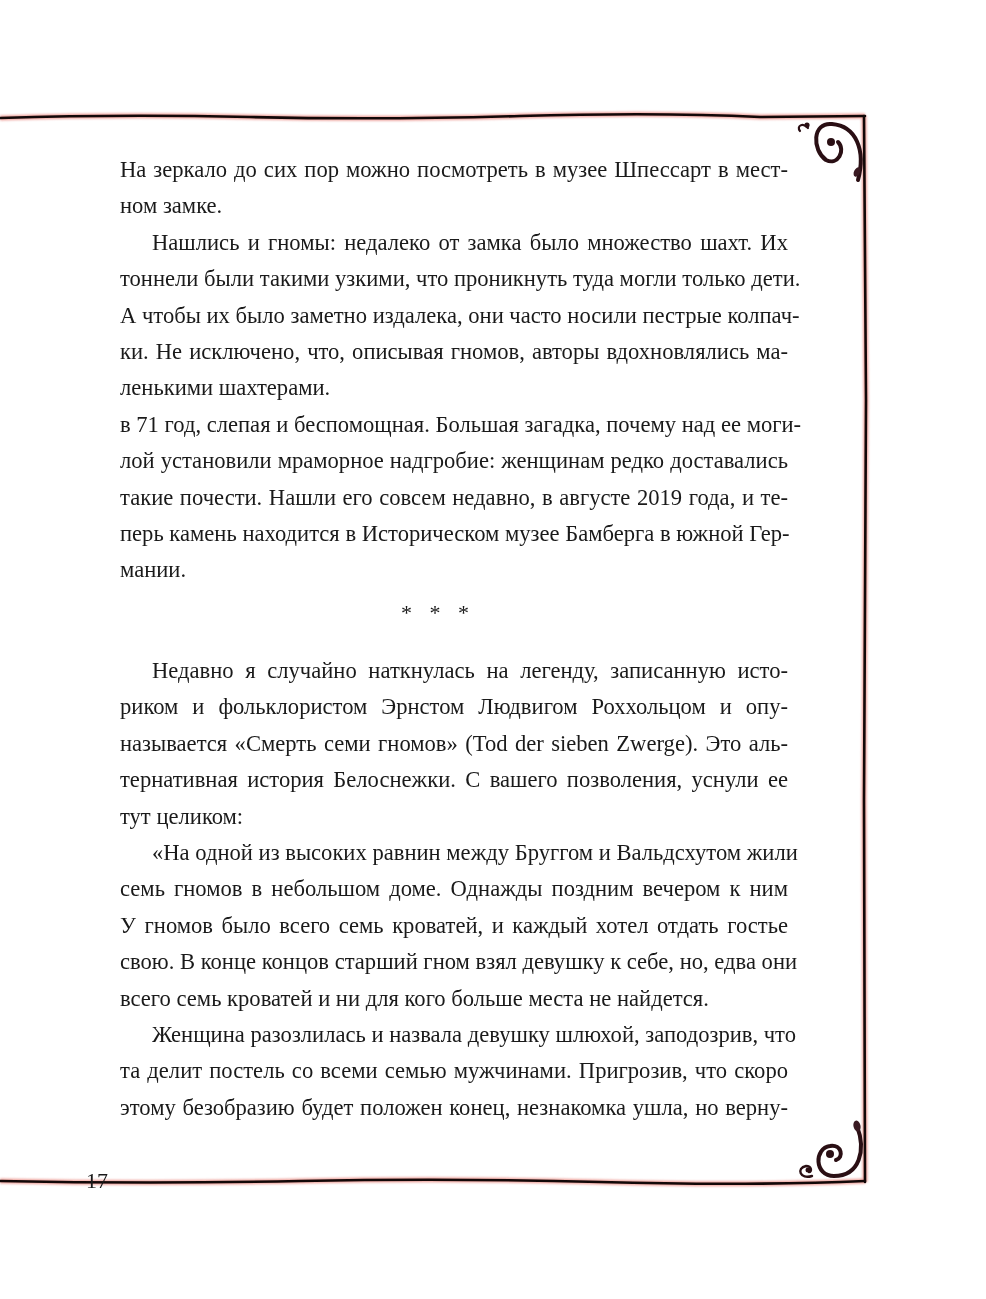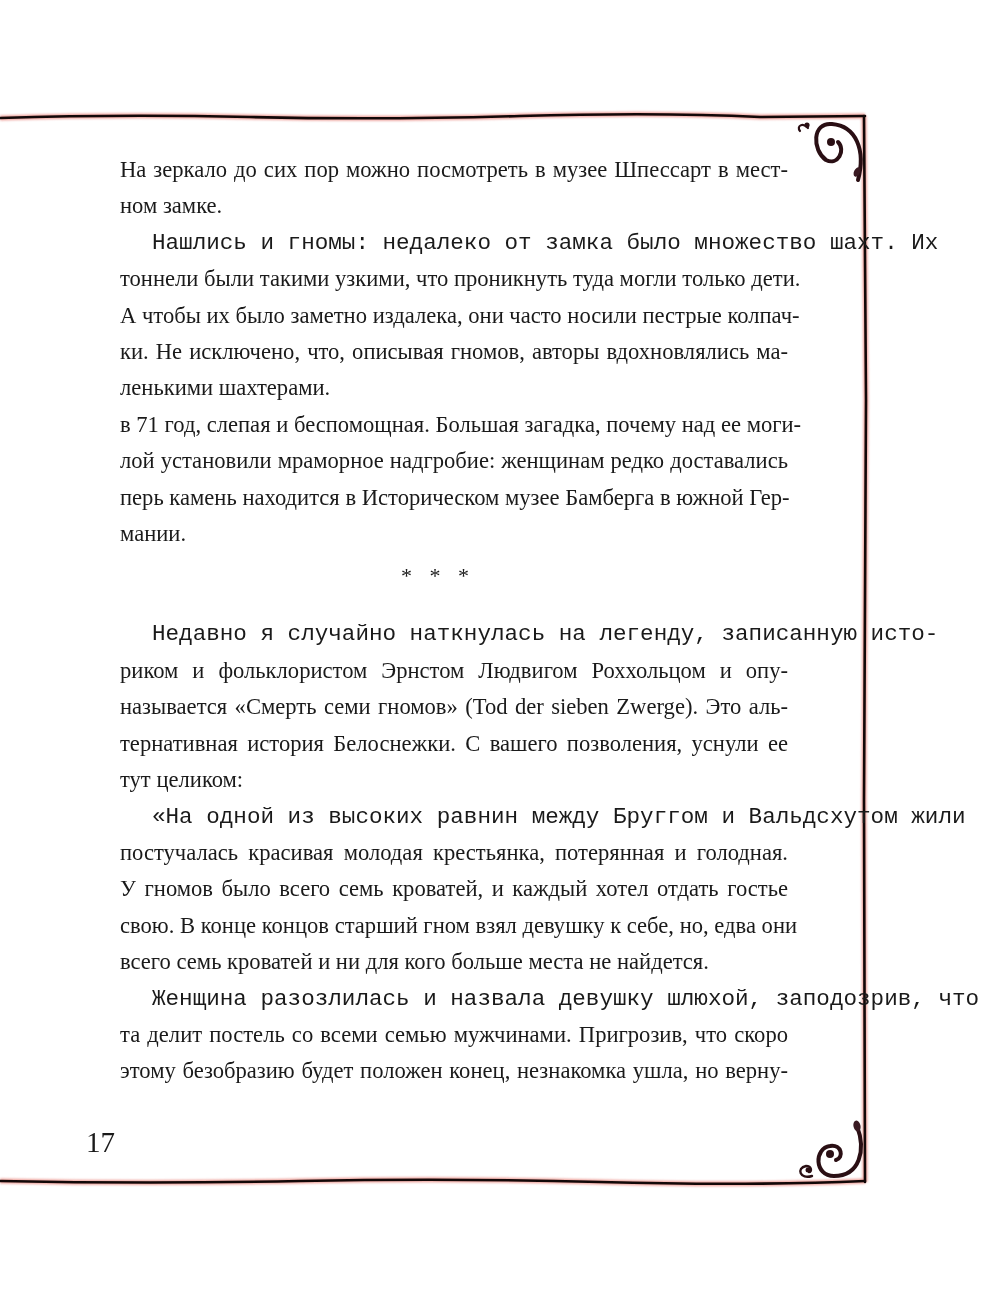--- a/index.html
+++ b/index.html
@@ -3,23 +3,23 @@
 <meta charset="utf-8">
 <style>
   html, body { margin:0; padding:0; background:#ffffff; }
   body { width:986px; height:1299px; position:relative; overflow:hidden;
          font-family:"Liberation Serif","DejaVu Serif",serif; color:#1a1a1a; }
   .frame { position:absolute; left:0; top:0; width:986px; height:1299px; pointer-events:none; }
   .text-block { position:absolute; left:88px; top:152px; width:700px; }
   .para { margin:0; font-size:22.6px; line-height:36.4px; text-align:justify; text-indent:0; }
   .line { display:block; text-align:justify; text-align-last:justify; white-space:nowrap;margin-left:32px; }
   .line.last { text-align-last:left; }
-  .line.ind { padding-left:32px;font-family:Liberation Mono, monospace; }
+  .line.ind { padding-left:32px; }
   .separator { text-align:center; font-size:22px; letter-spacing:6px; margin:6px 0 22px 0; line-height:36px; }
-  .page-number { position:absolute; left:86px; top:1126px; font-size:29px; }
+  .page-number { position:absolute; left:86px; top:1168px; font-size:22px; }
 </style>
 </head>
 <body>
 
 <svg class="frame" viewBox="0 0 986 1299" xmlns="http://www.w3.org/2000/svg">
   <defs>
     <filter id="glow" x="-5%" y="-5%" width="110%" height="110%">
       <feGaussianBlur stdDeviation="1.2"></feGaussianBlur>
     </filter>
   </defs>
@@ -64,37 +64,38 @@
     <span class="line ind">Нашлись и гномы: недалеко от замка было множество шахт. Их</span>
     <span class="line">тоннели были такими узкими, что проникнуть туда могли только дети.</span>
     <span class="line">А чтобы их было заметно издалека, они часто носили пестрые колпач-</span>
     <span class="line">ки. Не исключено, что, описывая гномов, авторы вдохновлялись ма-</span>
     <span class="line last">ленькими шахтерами.</span>
   </p>
 
   <p class="para">
     <span class="line">в 71 год, слепая и беспомощная. Большая загадка, почему над ее моги-</span>
     <span class="line">лой установили мраморное надгробие: женщинам редко доставались</span>
+    <span class="line">такие почести. Нашли его совсем недавно, в августе 2019 года, и те-</span>
     <span class="line">перь камень находится в Историческом музее Бамберга в южной Гер-</span>
     <span class="line last">мании.</span>
   </p>
 
   <div class="separator">* * *</div>
 
   <p class="para">
     <span class="line ind">Недавно я случайно наткнулась на легенду, записанную исто-</span>
     <span class="line">риком и фольклористом Эрнстом Людвигом Роххольцом и опу-</span>
     <span class="line">называется «Смерть семи гномов» (Tod der sieben Zwerge). Это аль-</span>
     <span class="line">тернативная история Белоснежки. С вашего позволения, уснули ее</span>
     <span class="line last">тут целиком:</span>
   </p>
 
   <p class="para">
     <span class="line ind">«На одной из высоких равнин между Бруггом и Вальдсхутом жили</span>
-    <span class="line">постучалась красивая молодая крестьянка, потерянная и голодная.</span>
+    <span class="line">семь гномов в небольшом доме. Однажды поздним вечером к ним</span>
     <span class="line">У гномов было всего семь кроватей, и каждый хотел отдать гостье</span>
     <span class="line">свою. В конце концов старший гном взял девушку к себе, но, едва они</span>
     <span class="line last">всего семь кроватей и ни для кого больше места не найдется.</span>
   </p>
 
   <p class="para">
     <span class="line ind">Женщина разозлилась и назвала девушку шлюхой, заподозрив, что</span>
     <span class="line">та делит постель со всеми семью мужчинами. Пригрозив, что скоро</span>
     <span class="line">этому безобразию будет положен конец, незнакомка ушла, но верну-</span>
   </p>

